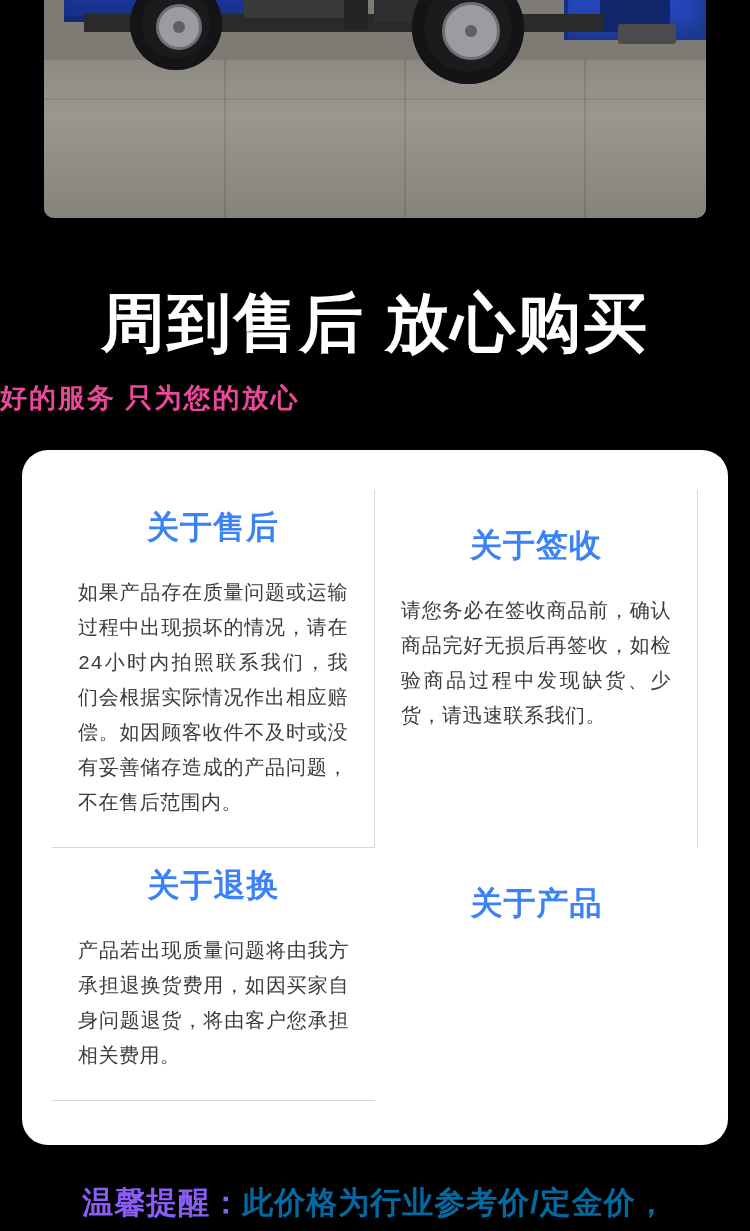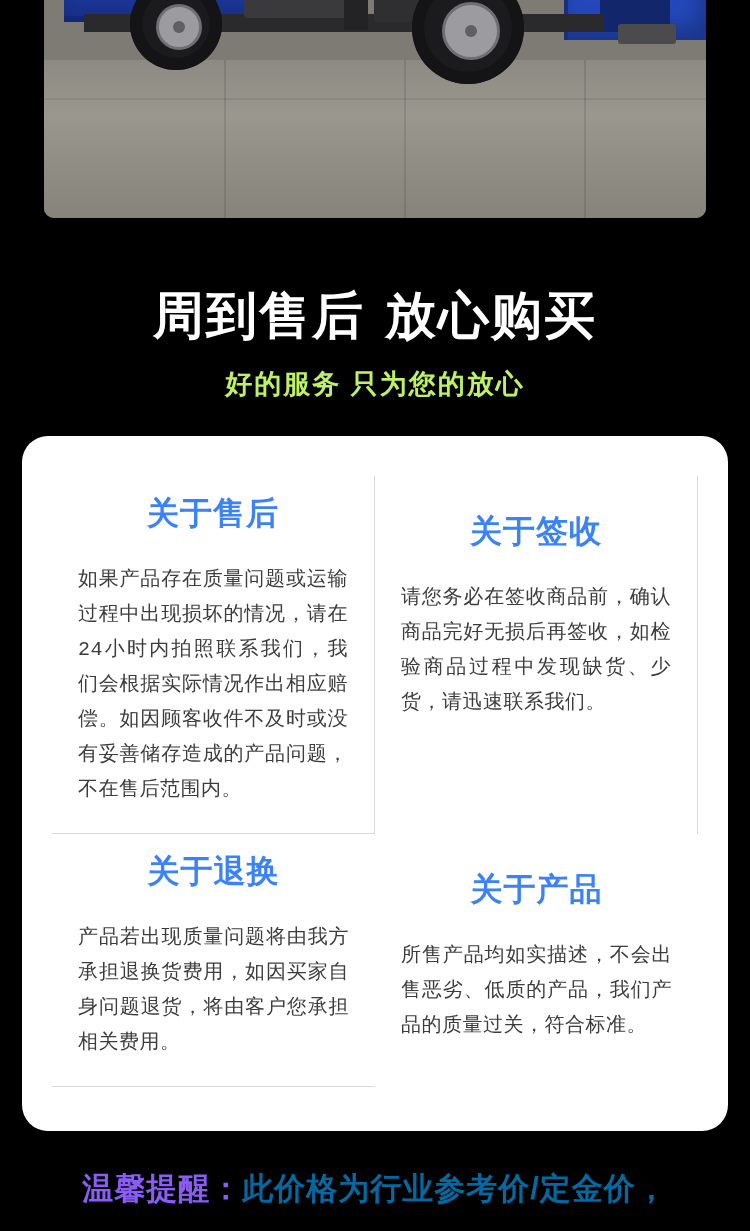--- a/index.html
+++ b/index.html
@@ -143,30 +143,30 @@
   
   .dark-section {
     width: 750px;
     background: #000000;
     padding: 36px 0 0 0;
     box-sizing: border-box;
   }
   .headline {
     text-align: center;
     color: #ffffff;
-    font-size: 51px;
+    font-size: 64px;
     font-weight: bold;
     letter-spacing: 2px;
     line-height: 1.1;
     padding: 14px 0 0 0;
   }
   .headline .gap { display: inline-block; width: 20px; }
   .subhead {
-    text-align: center;
-    color: #bef264;
+    text-align: left;
+    color: #ec4899;
     font-size: 27px;
     font-weight: bold;
     letter-spacing: 2px;
     margin-top: 22px;
     padding-bottom: 34px;
   }
 
   
   .card {
     width: 706px;
@@ -275,21 +275,20 @@
           <div class="cell-body">请您务必在签收商品前，确认商品完好无损后再签收，如检验商品过程中发现缺货、少货，请迅速联系我们。</div>
         </div>
 
         <div class="cell row1">
           <div class="cell-title">关于退换</div>
           <div class="cell-body">产品若出现质量问题将由我方承担退换货费用，如因买家自身问题退货，将由客户您承担相关费用。</div>
         </div>
 
         <div class="cell row2">
           <div class="cell-title">关于产品</div>
-          <div class="cell-body">所售产品均如实描述，不会出售恶劣、低质的产品，我们产品的质量过关，符合标准。</div>
         </div>
 
       </div>
     </div>
 
     <div class="notice">
       <div class="notice-line">
         <span class="notice-label">温馨提醒：</span><span class="notice-text">此价格为行业参考价/定金价，</span>
       </div>
 

